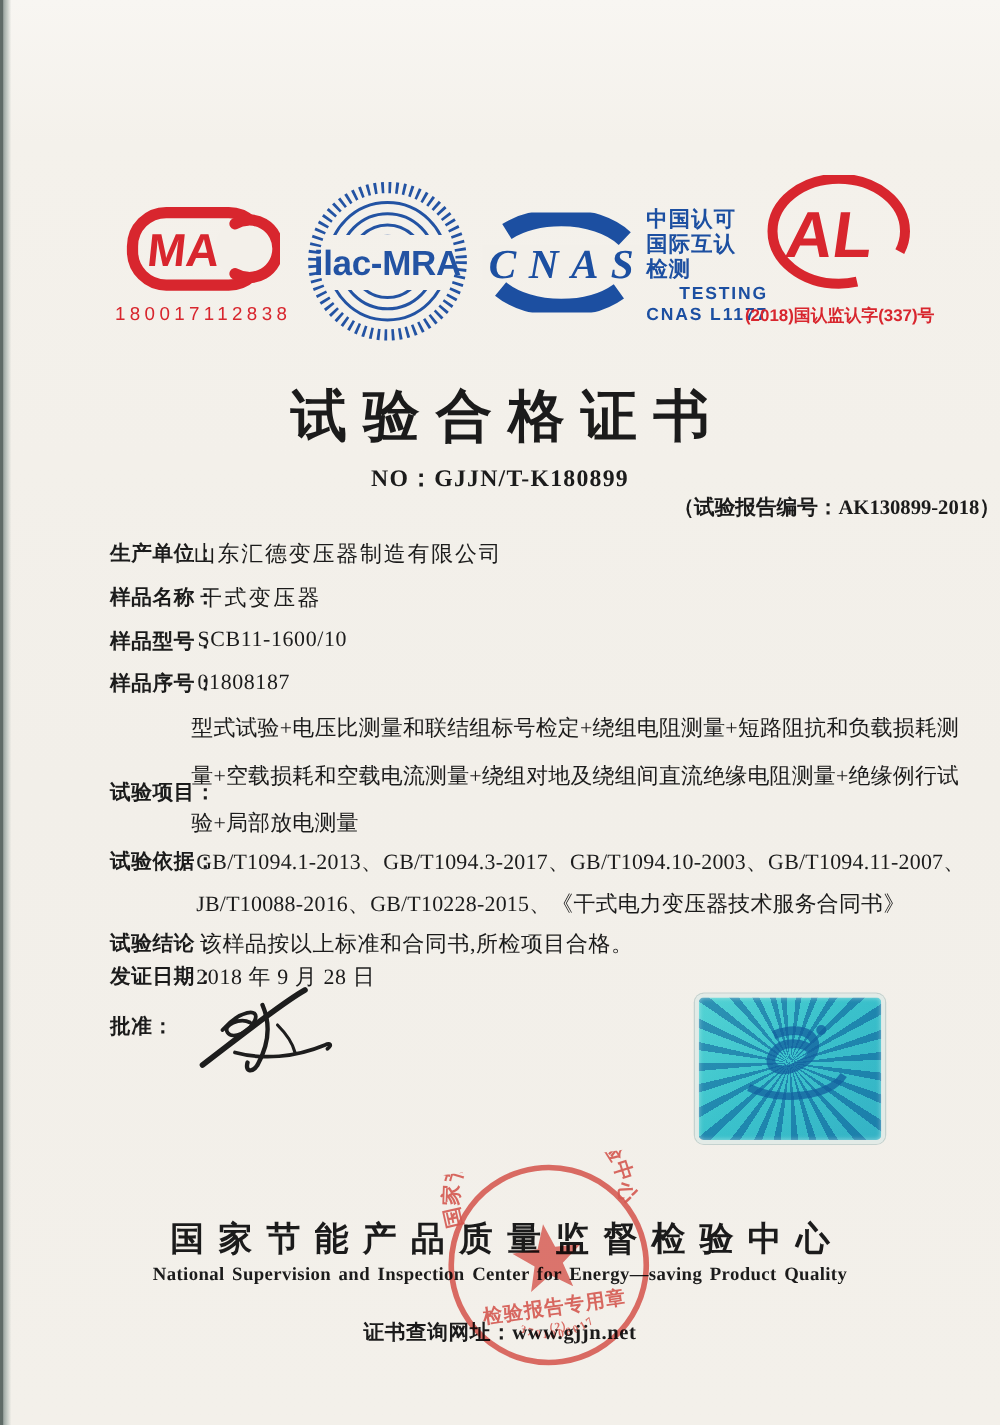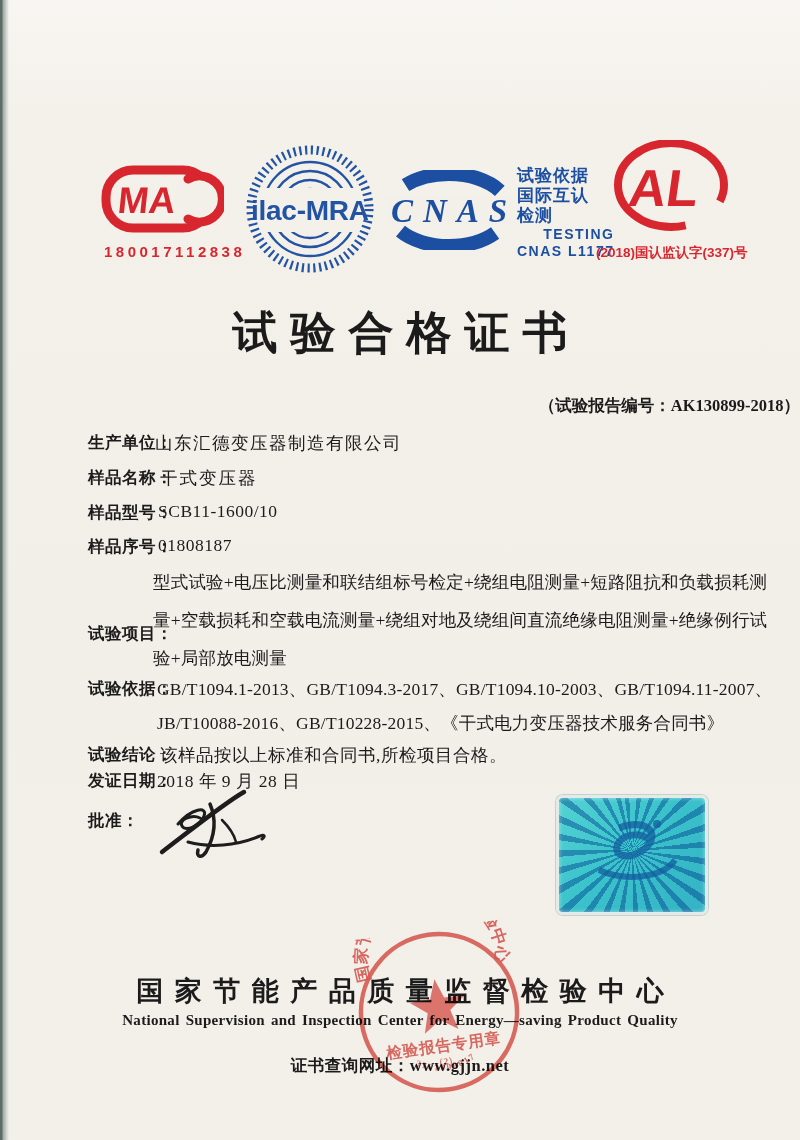--- a/index.html
+++ b/index.html
@@ -3,22 +3,22 @@
 <meta charset="utf-8">
 <style>
   html,body{margin:0;padding:0;background:#888;}
   .page{position:relative;width:800px;height:1140px;margin:0 auto;overflow:hidden;
     background:linear-gradient(180deg,#f8f6f2 0%,#f4f1eb 10%,#f2efe9 55%,#f3f0ea 100%);
     font-family:"Liberation Serif","DejaVu Serif",serif;color:#1b1b1b;}
   .scan-edge{position:absolute;left:0;top:0;width:9px;height:100%;
     background:linear-gradient(90deg,#5f6b67 0px,#5f6b67 2px,#9fa9a4 3px,#c9cfc9 6px,rgba(201,207,201,0) 9px);}
   .abs{position:absolute;}
   
-  .cma-num{position:absolute;left:104px;top:243px;width:140px;font-family:"Liberation Sans",sans-serif;
-    font-weight:bold;font-size:15px;letter-spacing:3.5px;color:#d8262e;}
+  .cma-num{position:absolute;left:92px;top:243px;width:140px;font-family:"Liberation Sans",sans-serif;
+    font-weight:normal;font-size:15px;letter-spacing:3.5px;color:#d8262e;}
   .cnas-side{position:absolute;left:517px;top:166px;line-height:1.18;color:#1c4fa1;
     font-family:"Liberation Sans",sans-serif;font-weight:bold;}
   .cnas-side .cn{font-size:17px;letter-spacing:1px;}
   .cnas-side .en{font-size:14px;letter-spacing:1.5px;text-align:right;}
   .cal-caption{position:absolute;left:596px;top:244px;width:200px;font-size:13.5px;font-weight:bold;
     color:#d8262e;font-family:"Liberation Sans",sans-serif;}
   
   .title{position:absolute;left:0;top:303px;width:100%;text-align:center;font-size:45px;font-weight:bold;
     letter-spacing:13px;text-indent:13px;}
   .cert-no{position:absolute;left:0;top:370px;width:100%;text-align:center;font-size:19px;font-weight:bold;letter-spacing:1px;}
@@ -78,34 +78,35 @@
     </g>
     <text x="67" y="78" text-anchor="middle" font-family="Liberation Sans,sans-serif" font-weight="bold" font-size="28" fill="#2353a3" textLength="118">ilac-MRA</text>
   </svg>
 
   <svg class="abs" style="left:384px;top:170px;" width="130" height="80" viewBox="0 0 130 80">
     <ellipse cx="65" cy="40" rx="60" ry="36" fill="none" stroke="#1c4fa1" stroke-width="14" stroke-dasharray="100 56" stroke-dashoffset="-28"></ellipse>
     <rect x="2" y="26" width="126" height="28" fill="#f3f0ea"></rect>
     <text x="65" y="52" text-anchor="middle" font-style="italic" font-weight="bold" font-size="33" font-family="Liberation Serif,serif" fill="#1c4fa1" textLength="116">CNAS</text>
   </svg>
   <div class="cnas-side">
-    <div class="cn">试验依据</div>
+    <div class="cn">中国认可</div>
     <div class="cn">国际互认</div>
     <div class="cn">检测</div>
     <div class="en">TESTING</div>
     <div class="en">CNAS L1177</div>
   </div>
 
   <svg class="abs" style="left:612px;top:140px;" width="118" height="100" viewBox="0 0 118 100">
     <ellipse cx="59" cy="45" rx="53" ry="42" fill="none" stroke="#d8262e" stroke-width="8" stroke-dasharray="248 43" stroke-dashoffset="-60"></ellipse>
     <text x="24" y="66" font-family="Liberation Sans,sans-serif" font-weight="bold" font-size="52" fill="#d8262e" transform="skewX(-8)">AL</text>
   </svg>
   <div class="cal-caption">(2018)国认监认字(337)号</div>
 
   <div class="title">试验合格证书</div>
+  <div class="cert-no">NO：GJJN/T-K180899</div>
   <div class="report-no">（试验报告编号：AK130899-2018）</div>
 
   <div class="flabel" style="top:432px;">生产单位：</div>
   <div class="fvalue" style="left:155px;top:431px;letter-spacing:1.5px;">山东汇德变压器制造有限公司</div>
 
   <div class="flabel" style="top:467px;">样品名称：</div>
   <div class="fvalue" style="left:160px;top:466px;letter-spacing:2px;">干式变压器</div>
 
   <div class="flabel" style="top:502px;text-align:center;">样品型号：</div>
   <div class="fvalue" style="left:158px;top:501px;">SCB11-1600/10</div>

